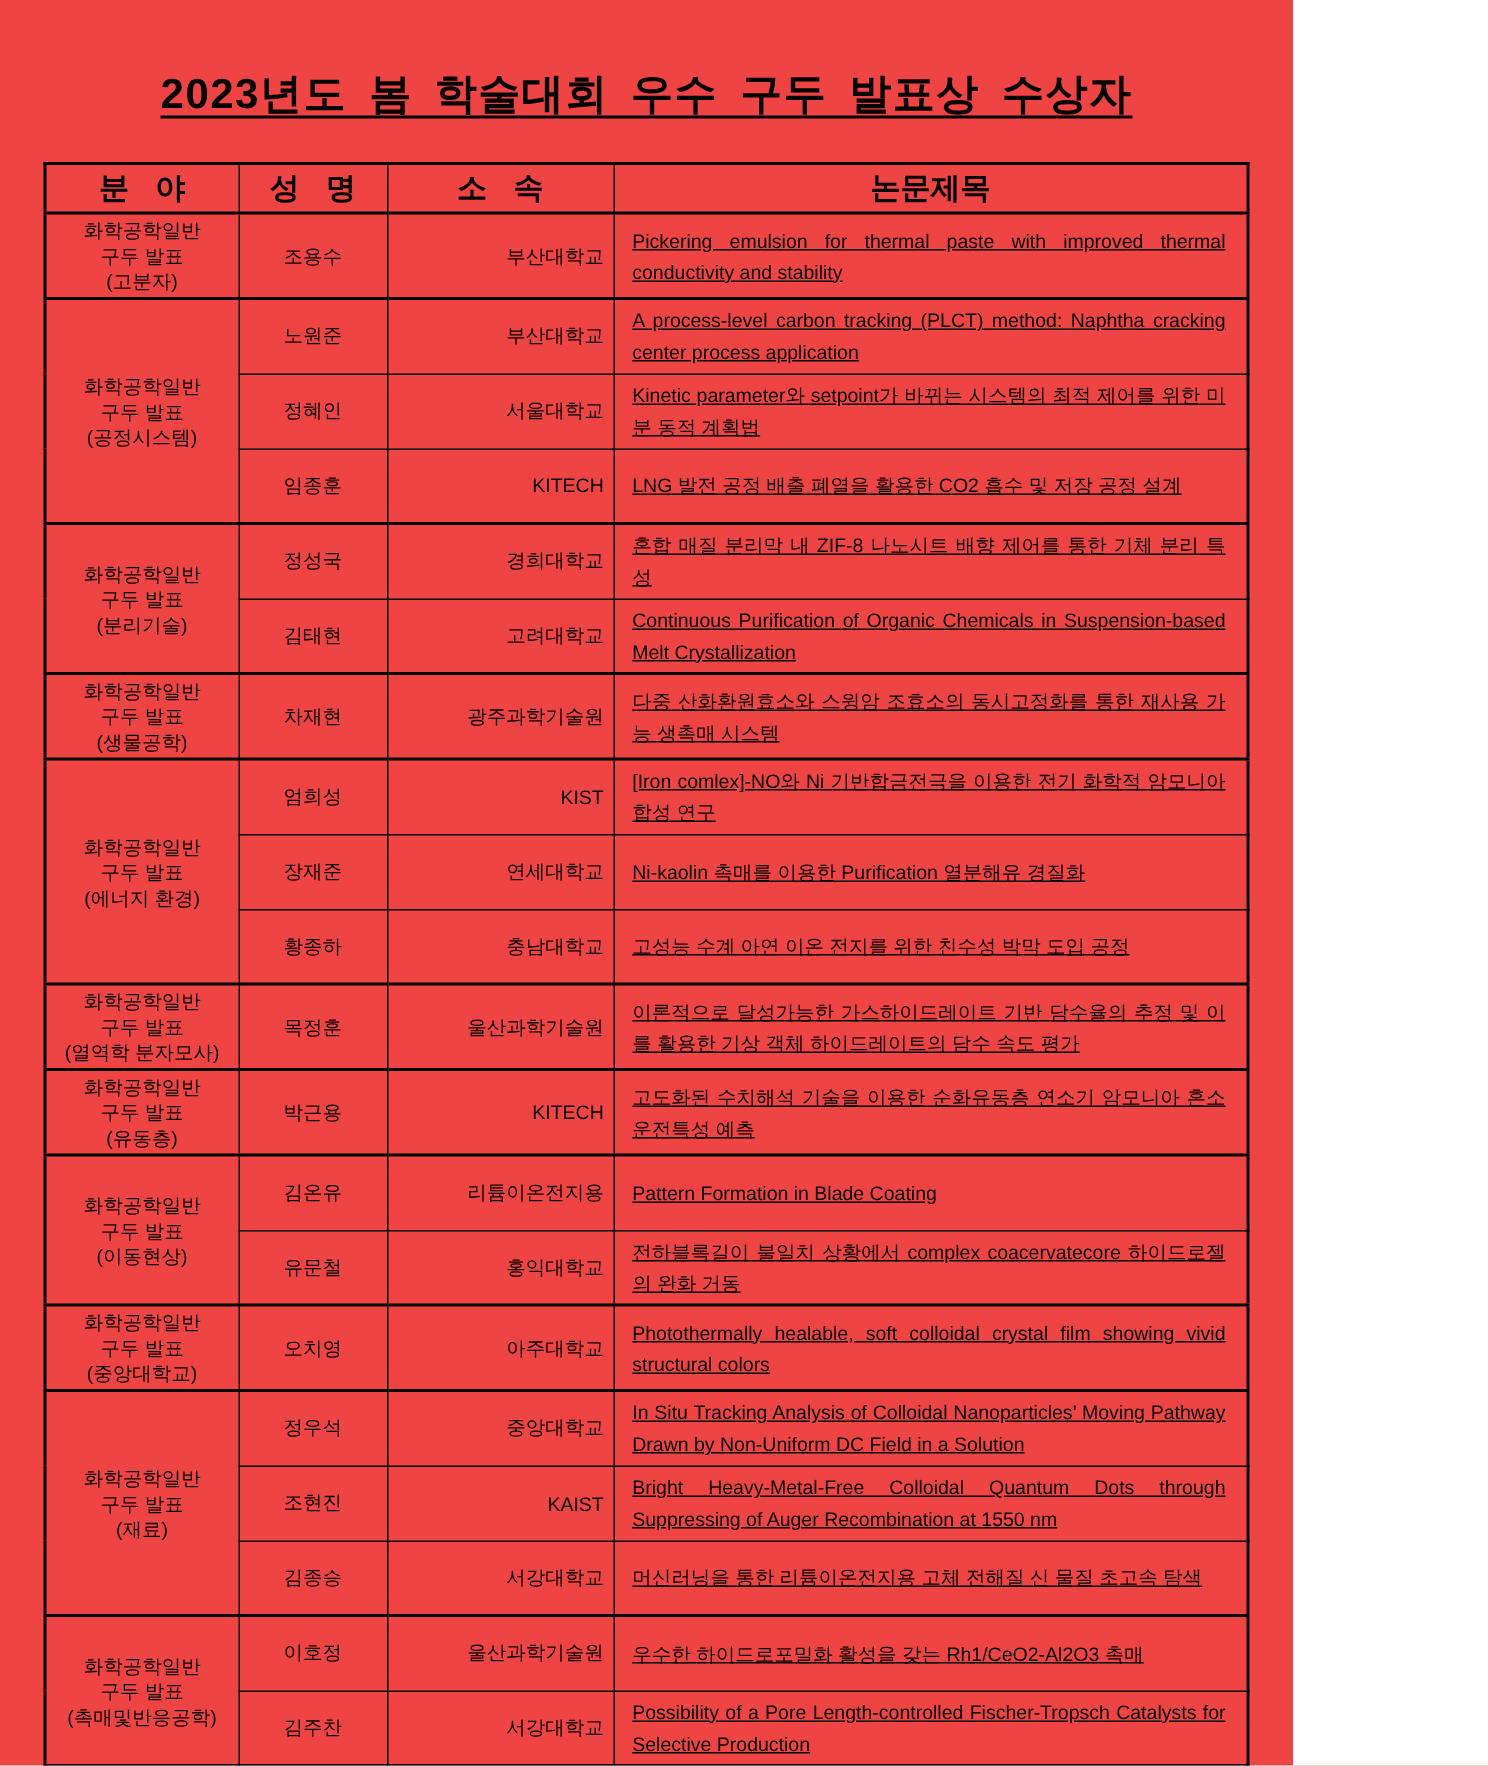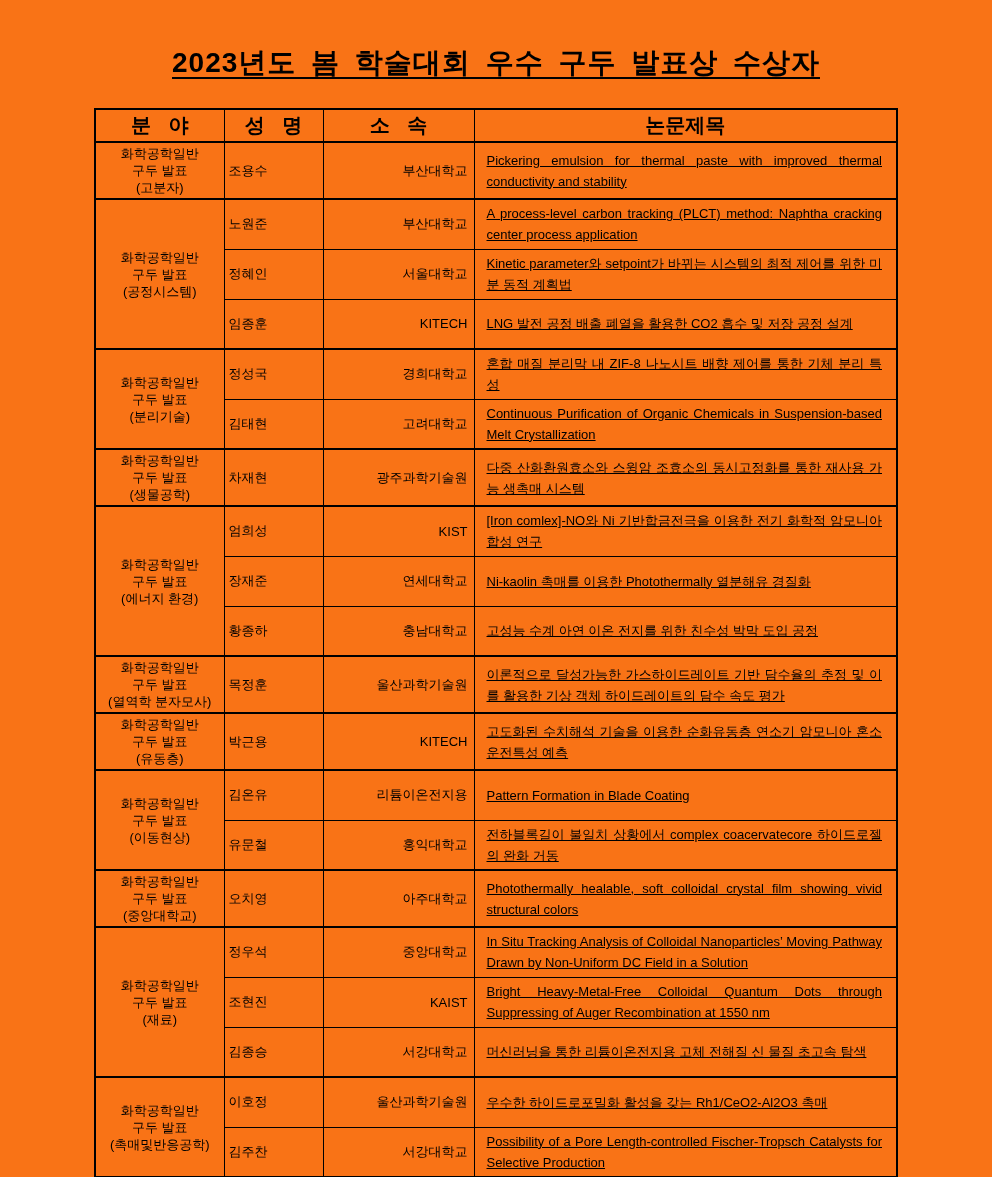--- a/index.html
+++ b/index.html
@@ -3,23 +3,23 @@
 <meta charset="utf-8">
 <style>
   html, body {
     margin: 0;
     padding: 0;
     background: #ffffff;
     font-family: "Liberation Sans", "DejaVu Sans", sans-serif;
     color: #000000;
   }
   .page {
-    width: 992px;
+    width: 862px;
     height: 1177px;
-    background: #f97316;
+    background: #ef4444;
     position: relative;
     box-sizing: border-box;
   }
   .doc-title {
     margin: 0;
     padding-top: 44px;
     text-align: center;
     font-size: 28px;
     font-weight: bold;
     letter-spacing: 1px;
@@ -58,20 +58,21 @@
   tbody tr { height: 50px; }
   tr.group-start td { border-top: 2px solid #000000; }
   td.col-field {
     text-align: center;
     vertical-align: middle;
     font-size: 13px;
     line-height: 17px;
     padding: 2px 2px;
   }
   td.col-name {
+    text-align: center;
     vertical-align: middle;
     font-size: 13px;
     padding: 2px 4px;
     font-family: Liberation Mono, monospace;
   }
   td.col-affil {
     text-align: right;
     vertical-align: middle;
     font-size: 13px;
     padding: 2px 6px 2px 17px;
@@ -168,21 +169,21 @@
             <div>구두 발표</div>
             <div>(에너지 환경)</div>
           </td>
           <td class="col-name">엄희성</td>
           <td class="col-affil">KIST</td>
           <td class="col-title">[Iron comlex]-NO와 Ni 기반합금전극을 이용한 전기 화학적 암모니아 합성 연구</td>
         </tr>
         <tr>
           <td class="col-name">장재준</td>
           <td class="col-affil">연세대학교</td>
-          <td class="col-title">Ni-kaolin 촉매를 이용한 Photothermally 열분해유 경질화</td>
+          <td class="col-title">Ni-kaolin 촉매를 이용한 Purification 열분해유 경질화</td>
         </tr>
         <tr>
           <td class="col-name">황종하</td>
           <td class="col-affil">충남대학교</td>
           <td class="col-title">고성능 수계 아연 이온 전지를 위한 친수성 박막 도입 공정</td>
         </tr>
         <tr class="group-start">
           <td class="col-field" rowspan="1">
             <div>화학공학일반</div>
             <div>구두 발표</div>

